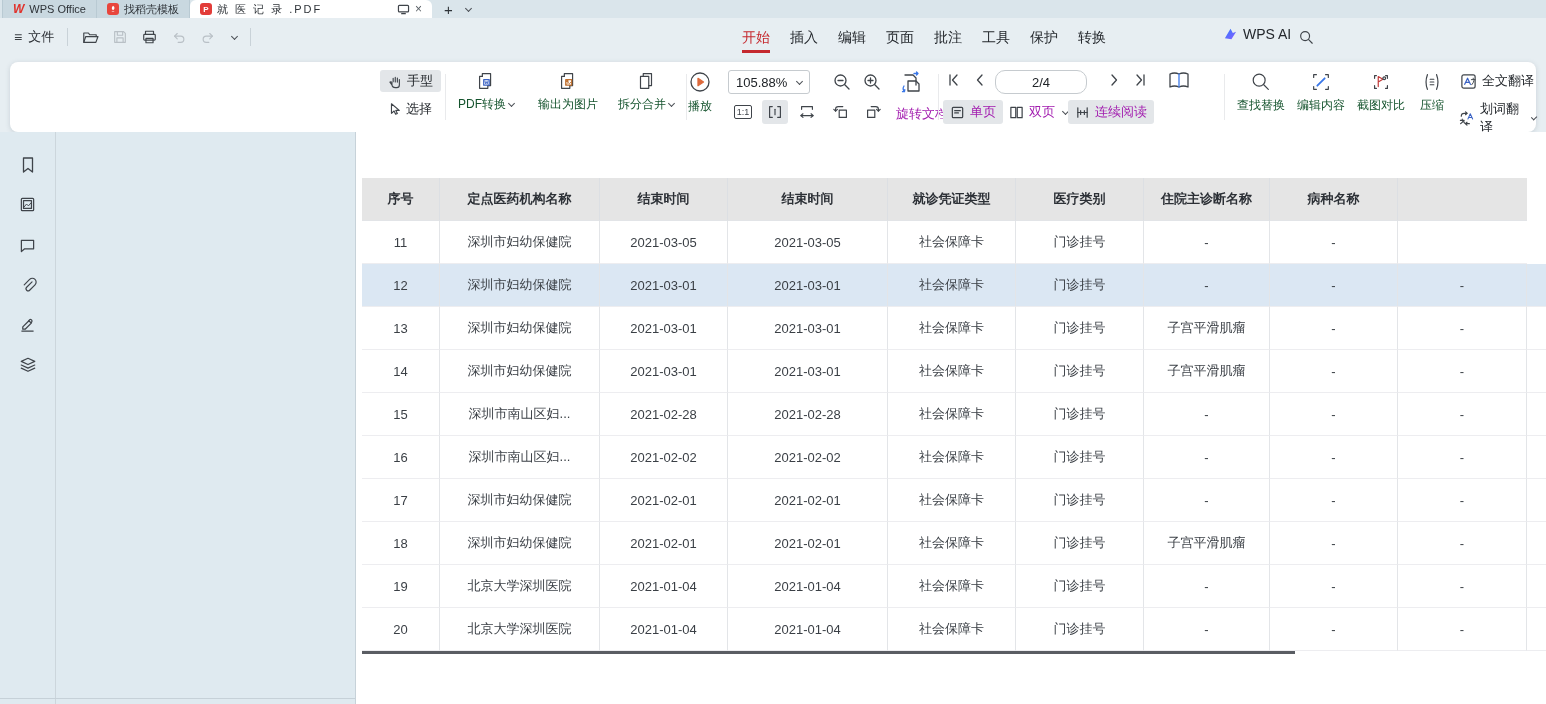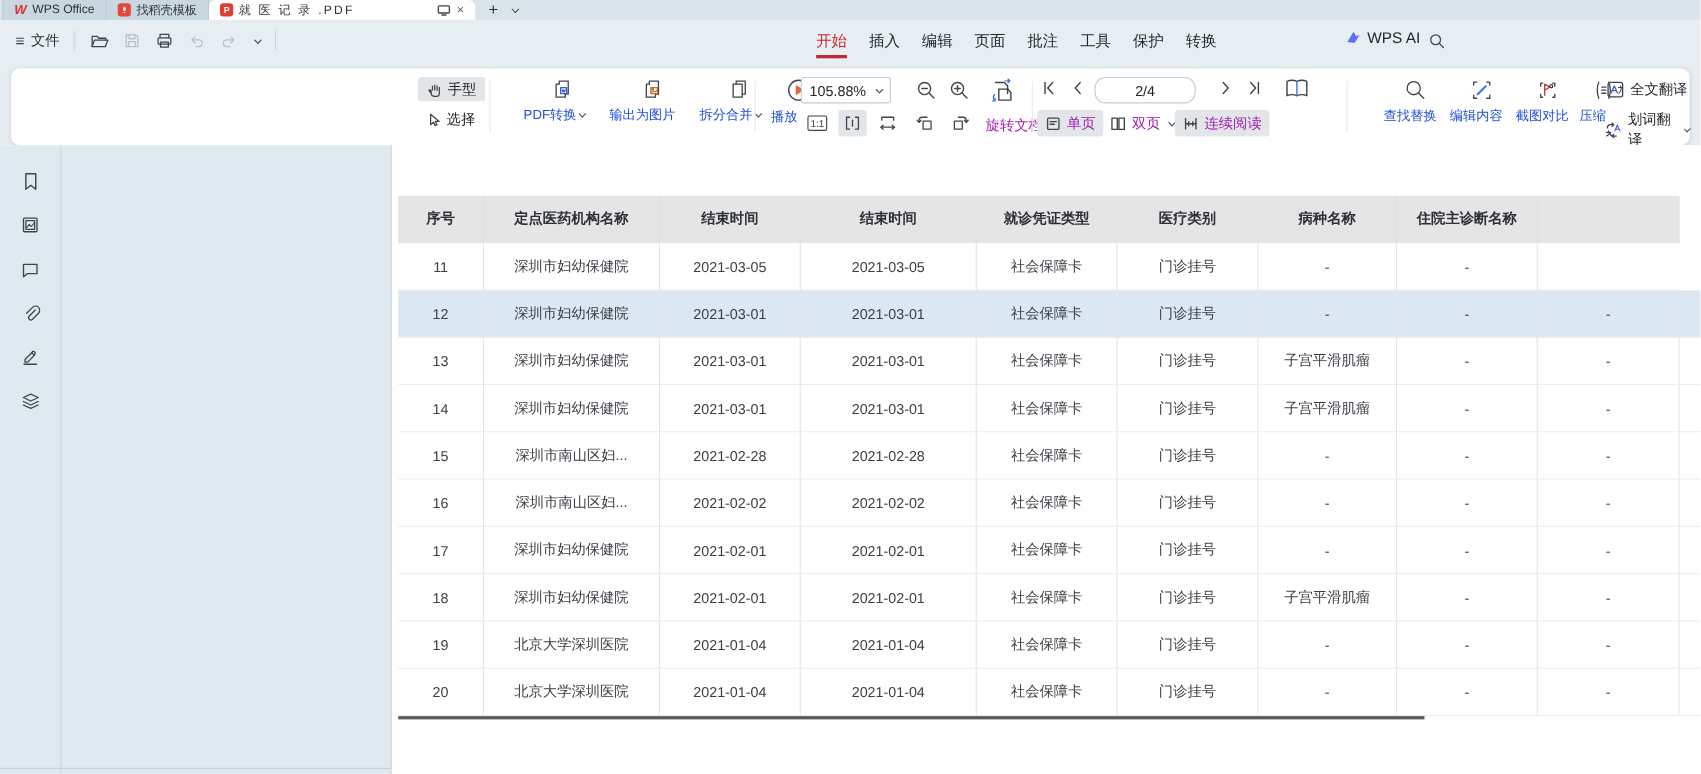--- a/index.html
+++ b/index.html
@@ -33,21 +33,21 @@
   .menu-item{font-size:14px;color:#24282d;padding:8px 0 6px 0;cursor:default;}
   .menu-item.active{color:#c5292f;border-bottom:3px solid #c5292f;padding-bottom:3px;}
   .wps-ai{display:flex;align-items:center;gap:5px;font-size:14px;color:#24282d;margin-left:25px;}
   .search-mb{margin-left:22px;}
 
   
   .toolbar{position:absolute;left:10px;top:62px;width:1526px;height:70px;background:#fff;border-radius:8px;box-shadow:0 1px 5px rgba(60,80,95,.18);}
   .toolbar .tdiv{position:absolute;top:12px;width:1px;height:46px;background:#e9eaec;}
   .btn2{position:absolute;display:flex;align-items:center;gap:5px;font-size:13px;color:#24282d;padding:2px 8px;border-radius:3px;height:22px;}
   .btn2.sel{background:#e3e6e9;}
-  .tool-col{position:absolute;top:8px;display:flex;flex-direction:column;gap:4px;font-size:12px;color:#1d4ed8;margin-left:26px;}
+  .tool-col{position:absolute;top:8px;display:flex;flex-direction:column;align-items:center;gap:4px;font-size:12px;color:#14532d;}
   .tool-col .lbl{display:flex;align-items:center;white-space:nowrap;}
   .combo{position:absolute;left:718px;top:8px;width:82px;height:24px;border:1px solid #c6cbcf;border-radius:3px;background:#fff;display:flex;align-items:center;justify-content:space-between;padding:0 7px;font-size:13px;color:#202428;}
   .sq-icon{position:absolute;top:38px;width:26px;height:24px;display:flex;align-items:center;justify-content:center;border-radius:3px;}
   .sq-icon.sel{background:#e3e6e9;}
   .pagebox{position:absolute;left:985px;top:8px;width:92px;height:24px;border:1px solid #c6cbcf;border-radius:10px;background:#fff;display:flex;align-items:center;justify-content:center;font-size:13px;color:#202428;}
   .nav-ic{position:absolute;top:10px;}
   .mode-btn{position:absolute;top:38px;height:24px;display:flex;align-items:center;gap:5px;font-size:13px;color:#a21caf;padding:0 7px;border-radius:3px;}
   .mode-btn.sel{background:#e3e6e9;}
   .right-two{position:absolute;display:flex;align-items:center;gap:5px;font-size:13px;color:#24282d;}
 
@@ -507,22 +507,22 @@
 
   <div class="doc">
     <div class="ptable">
       <div class="tr" id="thead">
           <div class="th">序号</div>
           <div class="th">定点医药机构名称</div>
           <div class="th">结束时间</div>
           <div class="th">结束时间</div>
           <div class="th">就诊凭证类型</div>
           <div class="th">医疗类别</div>
+          <div class="th">住院主诊断名称</div>
           <div class="th">病种名称</div>
-          <div class="th">住院主诊断名称</div>
           <div class="th"></div>
         </div>
       <div id="tbody">
           <div class="tr">
             <div class="td">11</div>
             <div class="td">深圳市妇幼保健院</div>
             <div class="td">2021-03-05</div>
             <div class="td">2021-03-05</div>
             <div class="td">社会保障卡</div>
             <div class="td">门诊挂号</div>

